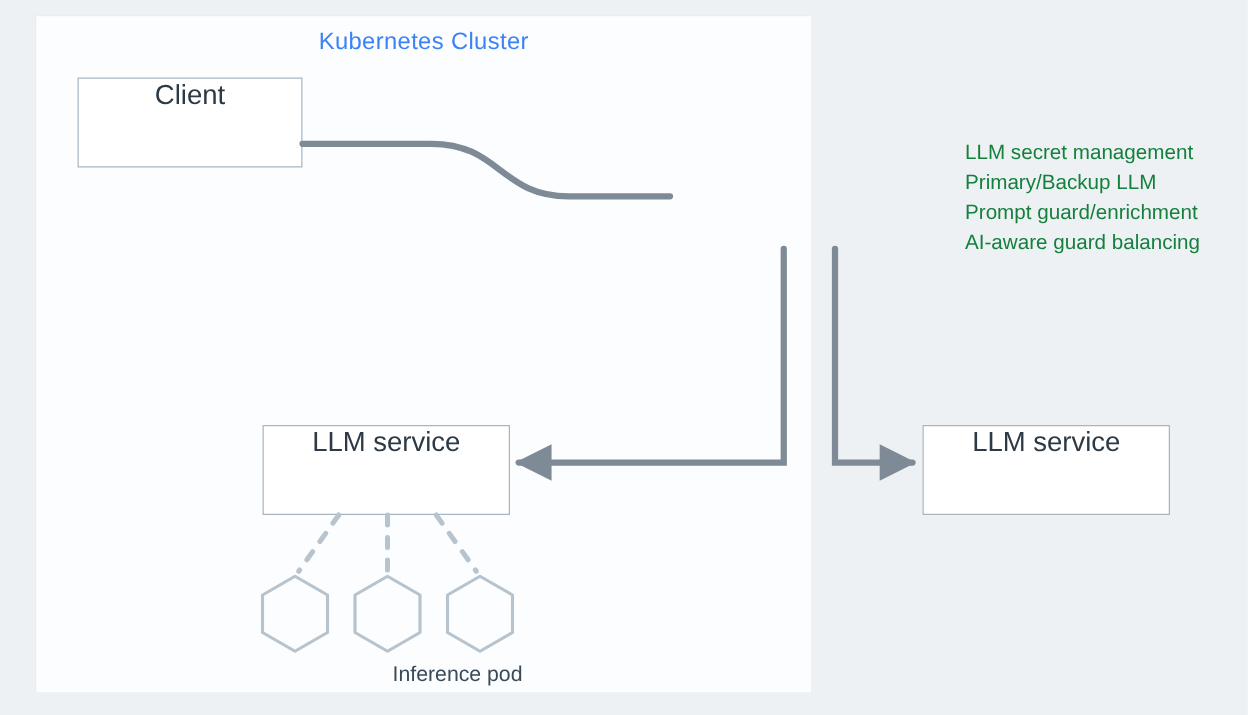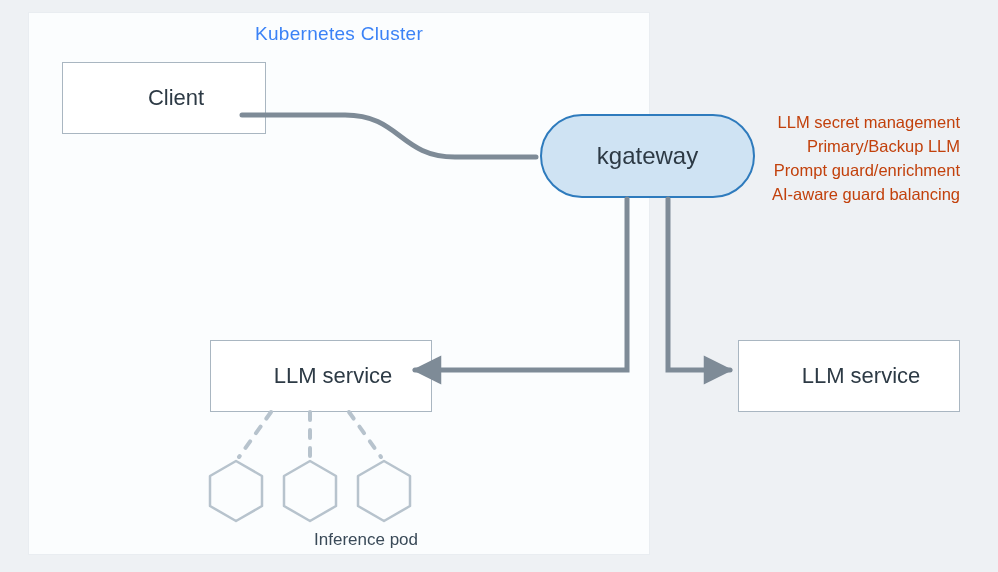--- a/index.html
+++ b/index.html
@@ -32,25 +32,24 @@
     text-align: center;
     font-size: 19px;
     color: #3b82f6;
     letter-spacing: 0.3px;
   }
   .box {
     position: absolute;
     background: #ffffff;
     border: 1.5px solid #a9b6c1;
     display: flex;
-    align-items: center;
+    align-items: flex-start;
     justify-content: center;
     font-size: 22px;
     color: #2d3a45;
-    padding-left: 24px;
   }
   .client-box {
     left: 62px;
     top: 62px;
     width: 178px;
     height: 70px;
   }
   .llm1-box {
     left: 210px;
     top: 340px;
@@ -78,22 +77,21 @@
     font-size: 24px;
     color: #2d3a45;
     box-sizing: border-box;
   }
   .features {
     position: absolute;
     left: 772px;
     top: 111px;
     font-size: 16.5px;
     line-height: 1.45;
-    color: #c2410c;
-    text-align: right;
+    color: #15803d;
   }
   .pod-label {
     position: absolute;
     left: 222px;
     top: 530px;
     width: 196px;
     text-align: right;
     font-size: 17px;
     color: #3a4a58;
   }
@@ -112,23 +110,20 @@
 <div class="canvas">
 
   <div class="cluster">
     <div class="cluster-title">Kubernetes Cluster</div>
   </div>
 
   <div class="box client-box">
     <span>Client</span>
   </div>
 
-  <div class="gateway">
-    <span>kgateway</span>
-  </div>
 
   <div class="features">
     <div>LLM secret management</div>
     <div>Primary/Backup LLM</div>
     <div>Prompt guard/enrichment</div>
     <div>AI-aware guard balancing</div>
   </div>
 
   <div class="box llm1-box">
     <span>LLM service</span>

